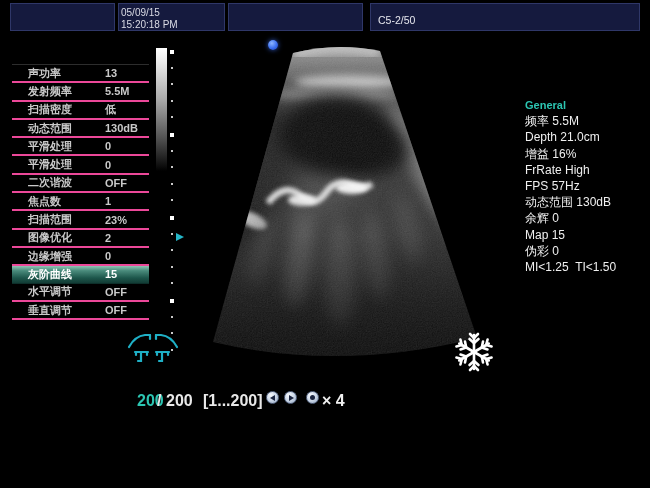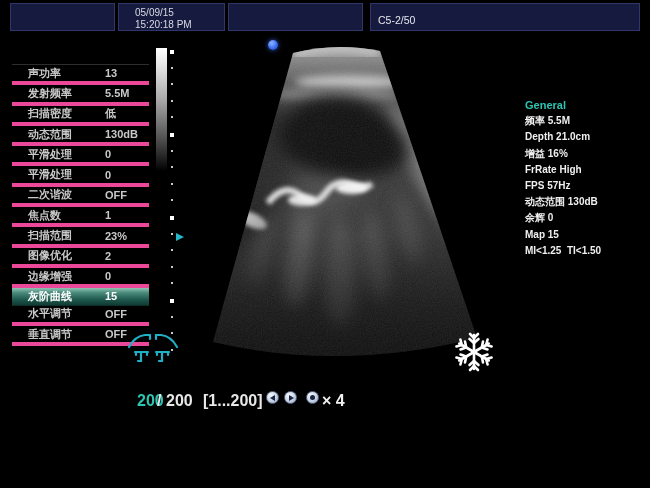--- a/index.html
+++ b/index.html
@@ -9,27 +9,27 @@
     font-family:"Liberation Sans","DejaVu Sans",sans-serif;
     -webkit-font-smoothing:antialiased;
   }
   .abs{position:absolute;}
 
   
   .tb-seg{
     position:absolute;top:3px;height:28px;
     background:#151a3e;border:1px solid #2f3768;box-sizing:border-box;
   }
-  .tb-datetime{left:118px;width:107px;color:#d9dae4;font-size:10px;line-height:12px;padding:3px 0 0 16px;}
+  .tb-datetime{left:118px;width:107px;color:#d9dae4;font-size:10px;line-height:12px;padding:3px 0 0 2px;}
   .tb-probe{left:370px;width:270px;color:#e6e7ee;font-size:10.5px;display:flex;align-items:flex-end;padding:0 0 4px 7px;}
 
   
   .sidebar{position:absolute;left:12px;top:64px;width:137px;border-top:1px solid #2d2d2d;}
   .sb-row{
-    position:relative;height:16.3px;border-bottom:4px solid #ec4899;
+    position:relative;height:16.3px;border-bottom:2px solid #ec4899;
     display:flex;align-items:center;
     color:#c9c9c9;font-size:11px;font-weight:700;
   }
   .sb-label{margin-left:16px;white-space:nowrap;}
   .sb-value{position:absolute;left:93px;white-space:nowrap;}
   .sb-row.hl{
     background:linear-gradient(180deg,#8fc4b5 0%,#498a7b 28%,#1d564b 70%,#123c35 100%);
     color:#fff;border-bottom:1px solid #0d2f2a;
   }
 
@@ -49,21 +49,21 @@
   
   .probe-mark{
     left:268px;top:40px;width:10px;height:10px;border-radius:50%;
     background:radial-gradient(circle at 38% 32%,#8db6ff 0%,#3a6ef0 55%,#1c3fb0 100%);
     box-shadow:0 0 5px rgba(58,110,240,.8);
   }
 
   
   .rpanel{position:absolute;left:525px;top:50px;width:122px;}
   .rp-title{color:#2cc5b2;font-size:11px;font-weight:700;height:16.2px;line-height:16.2px;margin-top:47px;}
-  .rp-line{color:#efefef;font-size:10px;font-weight:700;height:16.2px;line-height:16.2px;white-space:pre;}
+  .rp-line{color:#efefef;font-size:12px;font-weight:400;height:16.2px;line-height:16.2px;white-space:pre;}
 
   
   .cinebar{position:absolute;left:0;top:388px;width:650px;height:22px;}
   .cine-txt{position:absolute;top:4px;font-size:16px;font-weight:700;color:#e8e8e8;}
   .cine-current{left:137px;color:#2cc5b2;}
   .cine-sep{left:157px;}
   .cine-total{left:166px;}
   .cine-range{left:203px;}
   .cine-speed{left:322px;color:#f0f0f0;}
   .pbtn{
@@ -277,20 +277,21 @@
   <div class="rp-title">General</div>
   <div>
       <div class="rp-line">频率 5.5M</div>
       <div class="rp-line">Depth 21.0cm</div>
       <div class="rp-line">增益 16%</div>
       <div class="rp-line">FrRate High</div>
       <div class="rp-line">FPS 57Hz</div>
       <div class="rp-line">动态范围 130dB</div>
       <div class="rp-line">余辉 0</div>
       <div class="rp-line">Map 15</div>
+      <div class="rp-line">伪彩 0</div>
       <div class="rp-line">MI&lt;1.25  TI&lt;1.50</div>
     </div>
 </div>
 
 <div class="cinebar">
   <span class="cine-txt cine-current">200</span>
   <span class="cine-txt cine-sep">/</span>
   <span class="cine-txt cine-total">200</span>
   <span class="cine-txt cine-range">[1...200]</span>
   <div class="pbtn b1">

